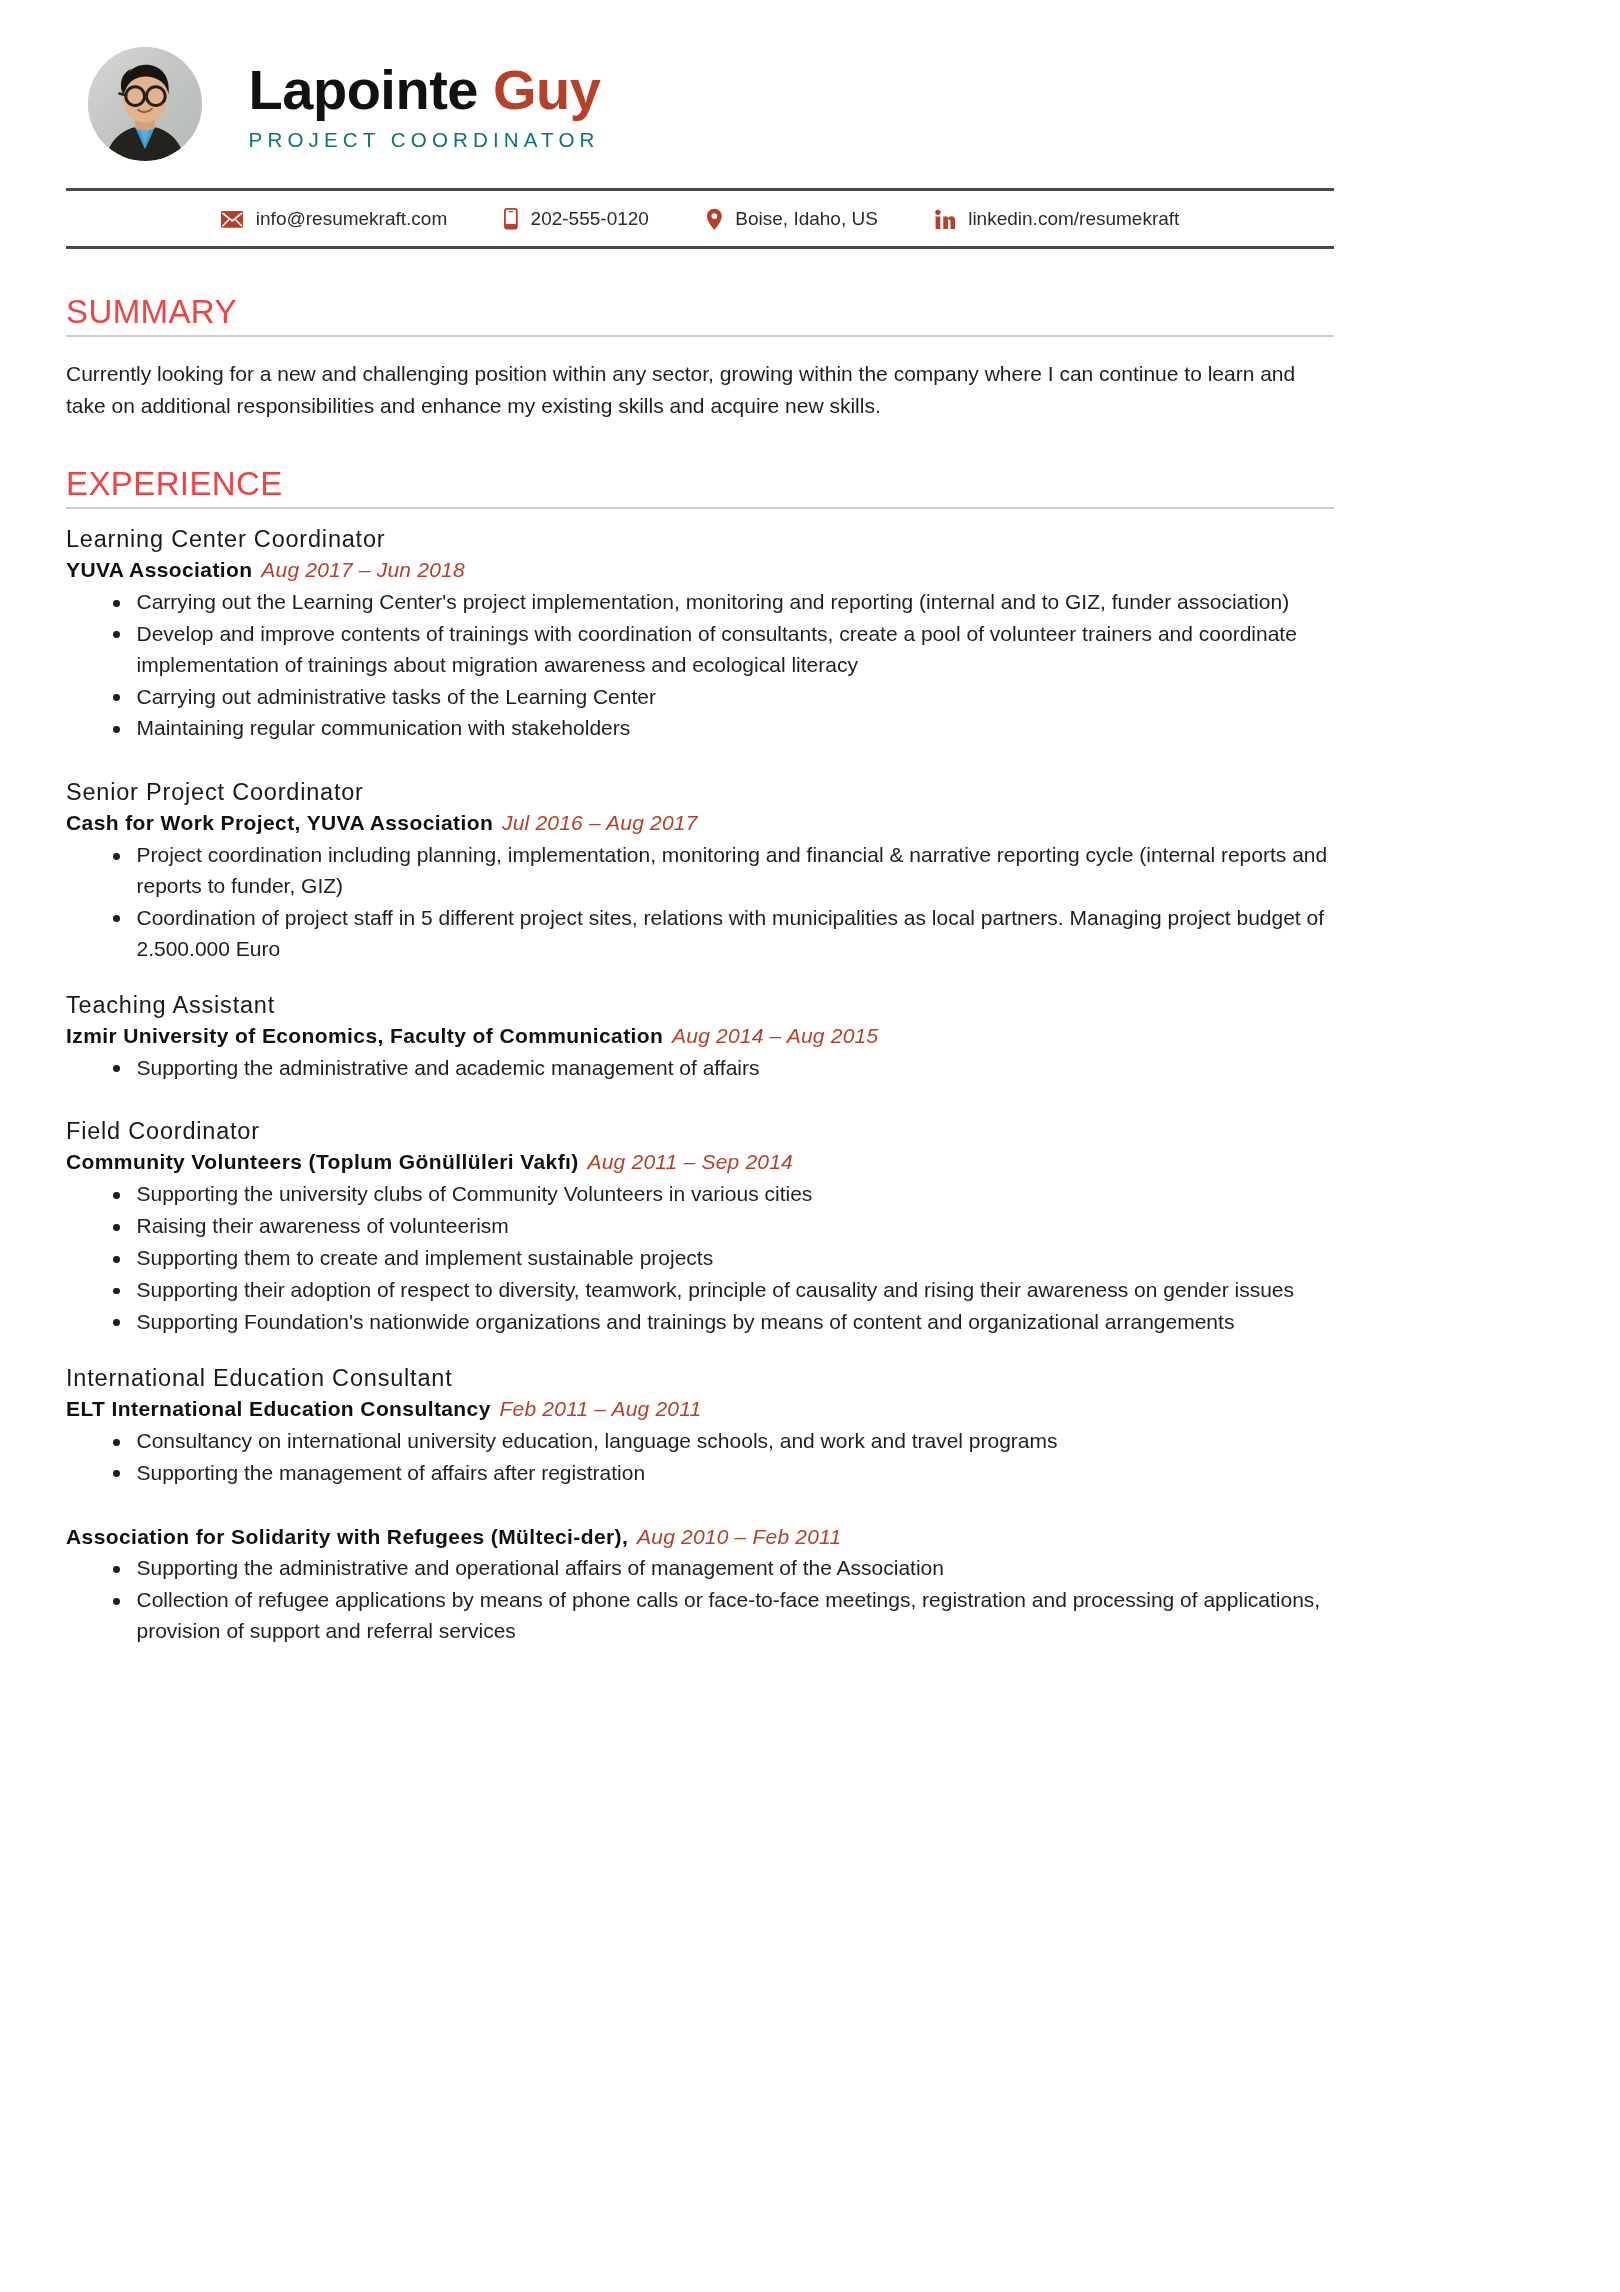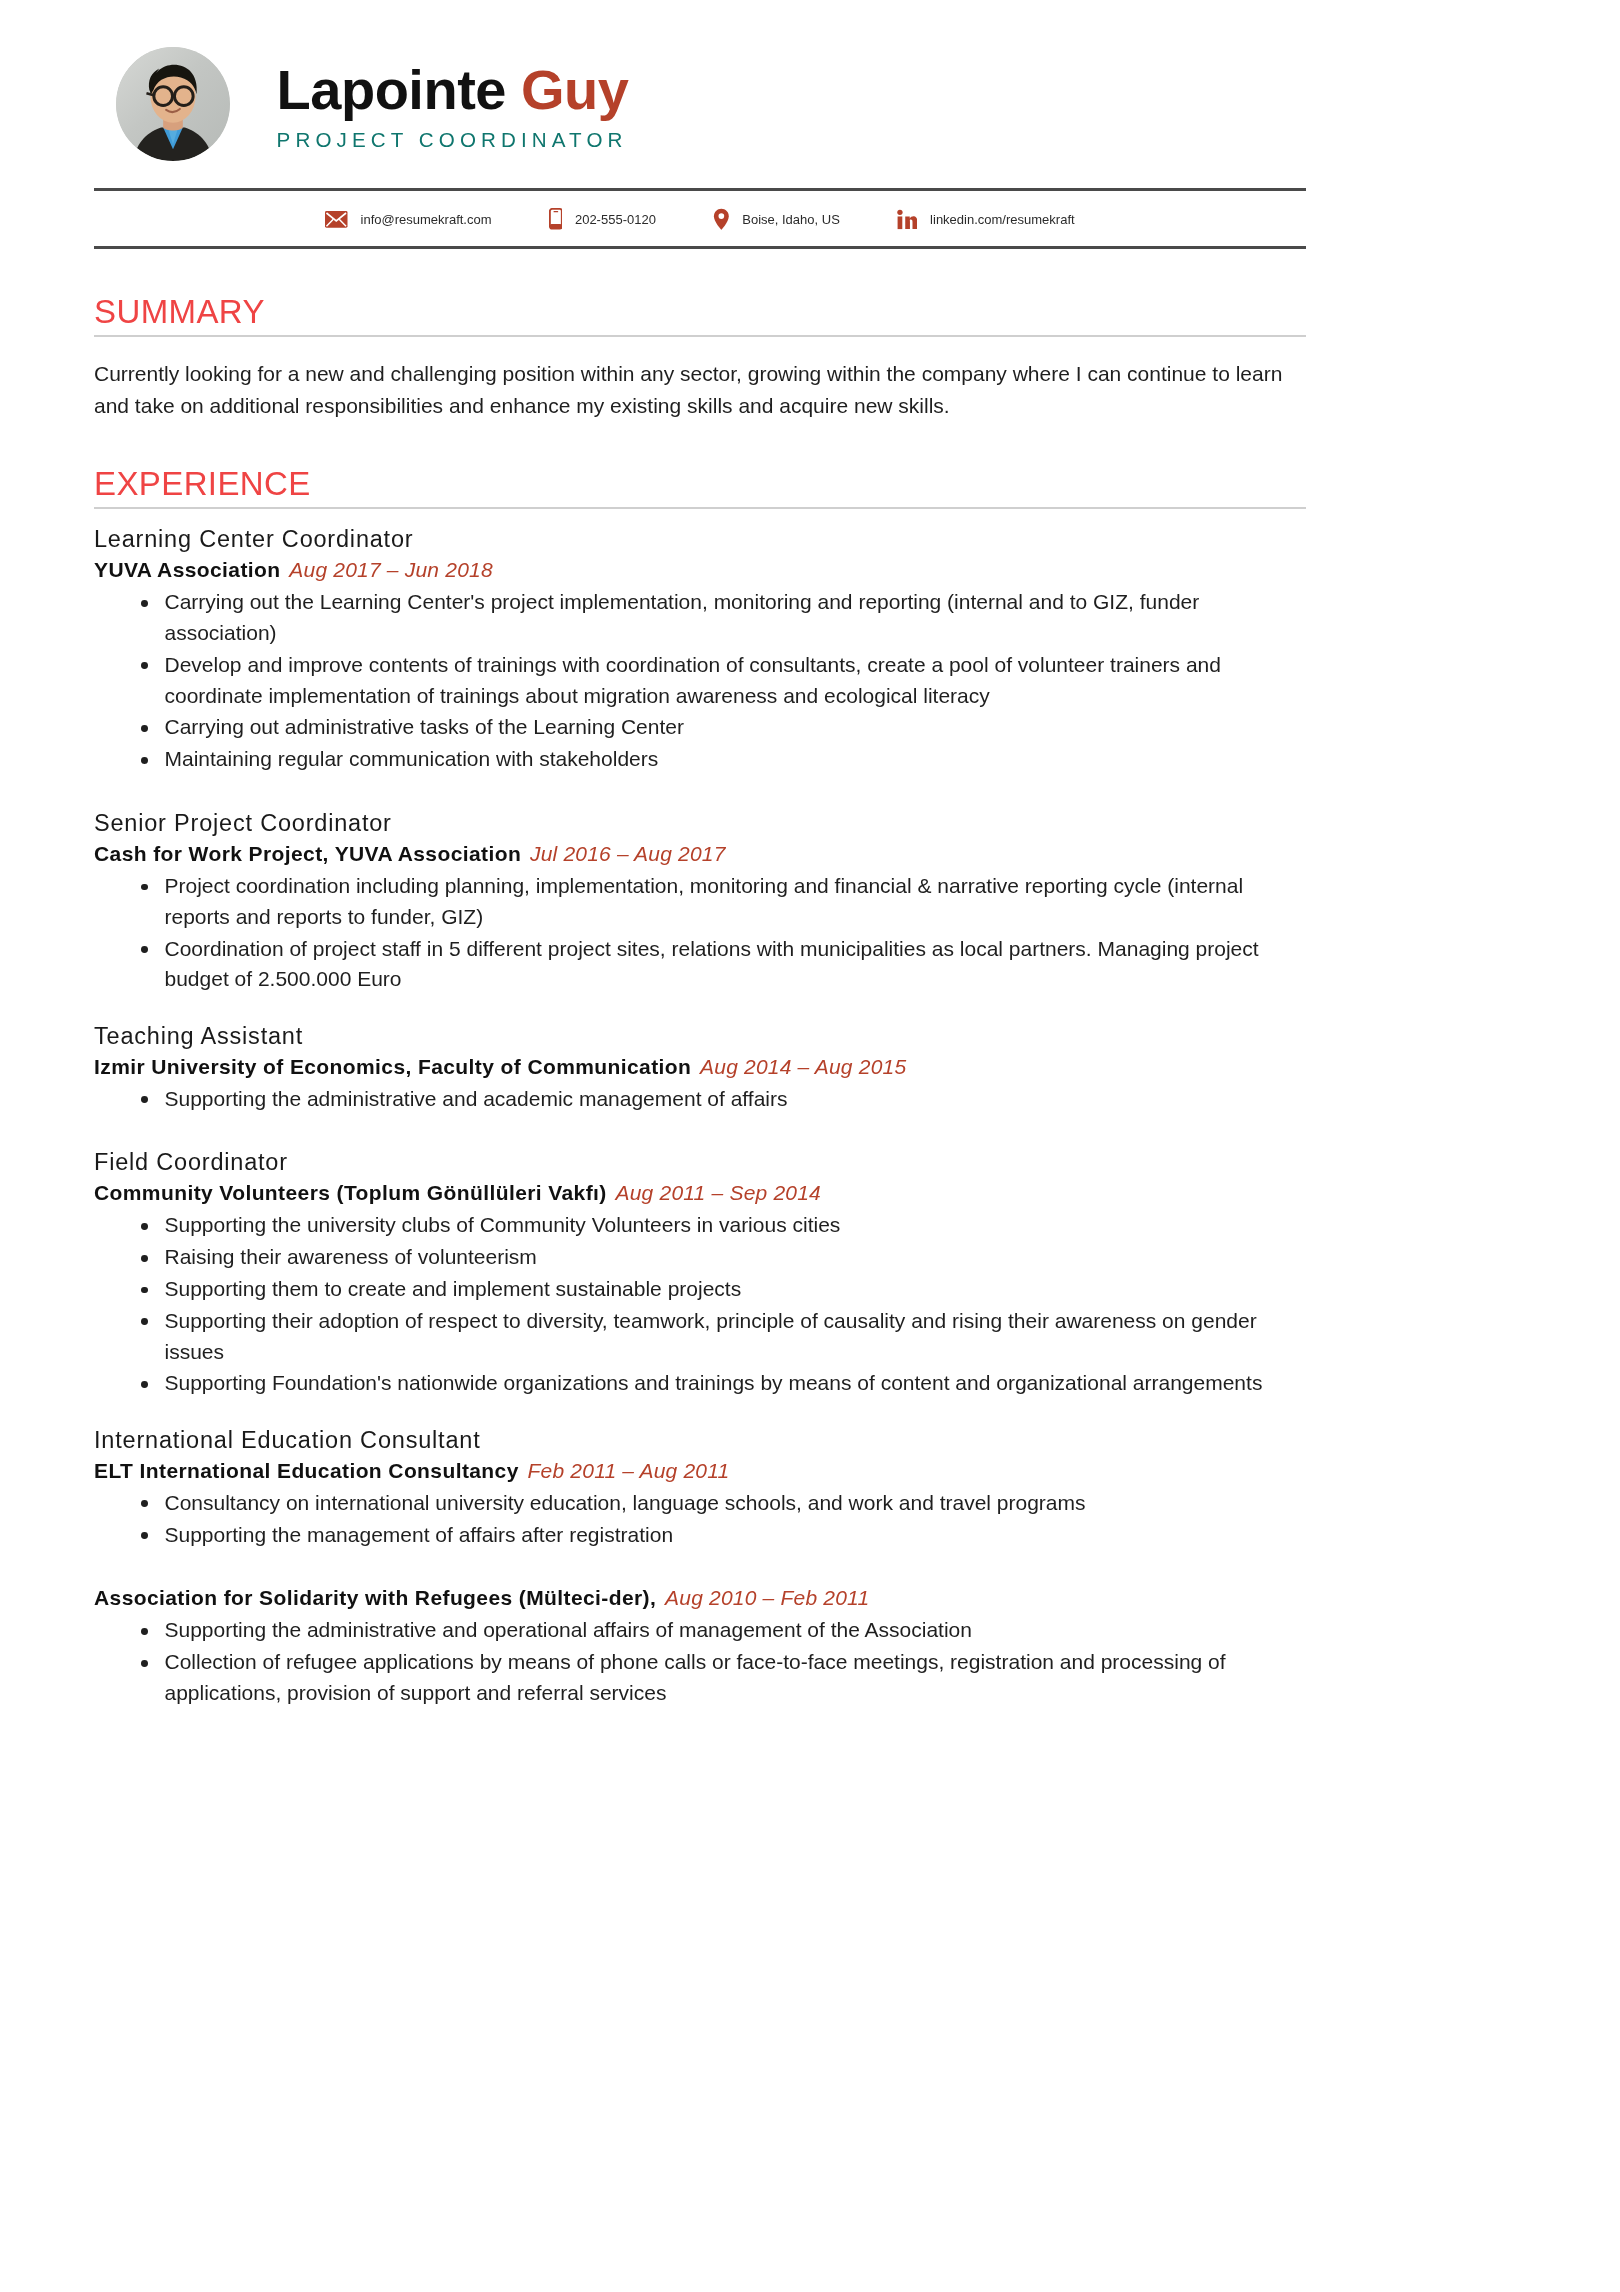--- a/index.html
+++ b/index.html
@@ -13,21 +13,21 @@
     font-family: "Liberation Sans", sans-serif;
     color: #1c1c1c;
     position: relative;
     overflow: hidden;
   }
 
   .page {
     width: 1400px;
     min-height: 2293px;
     background: #fff;
-    padding: 0 94px;
+    padding: 0 66px;
   }
 
   
   .header {
     display: flex;
     align-items: center;
     padding-top: 47px;
     padding-bottom: 27.4px;
     padding-left: 21.6px;
   }
@@ -70,21 +70,21 @@
   .contact-bar {
     display: flex;
     justify-content: center;
     align-items: center;
     gap: 57px;
     padding: 16.7px 0 15.7px 0;
   }
   .contact-item {
     display: flex;
     align-items: center;
-    font-size: 13px;
+    font-size: 19px;
     color: #2b2b2b;
     white-space: nowrap;
   }
   .contact-item .ico {
     display: inline-flex;
     align-items: center;
     justify-content: center;
     margin-right: 12.7px;
     color: #b5412a;
   }

